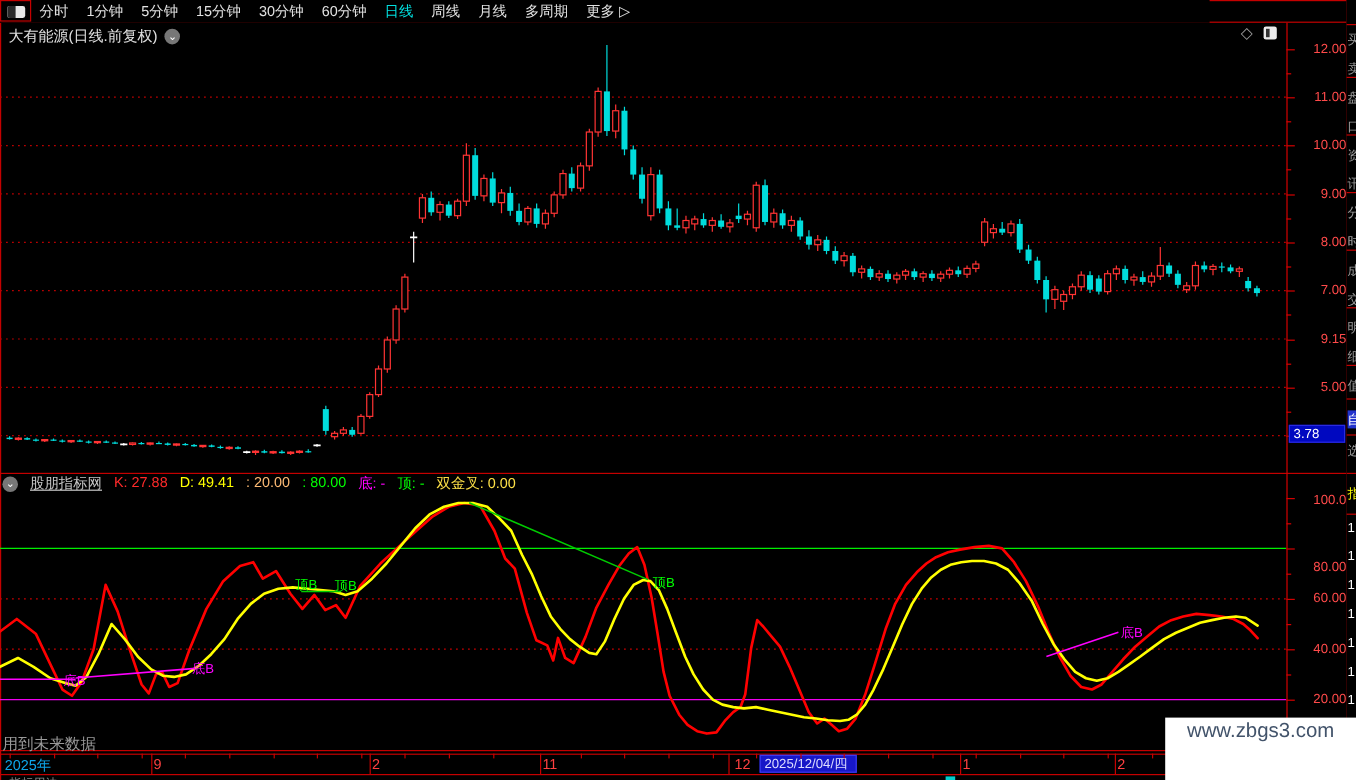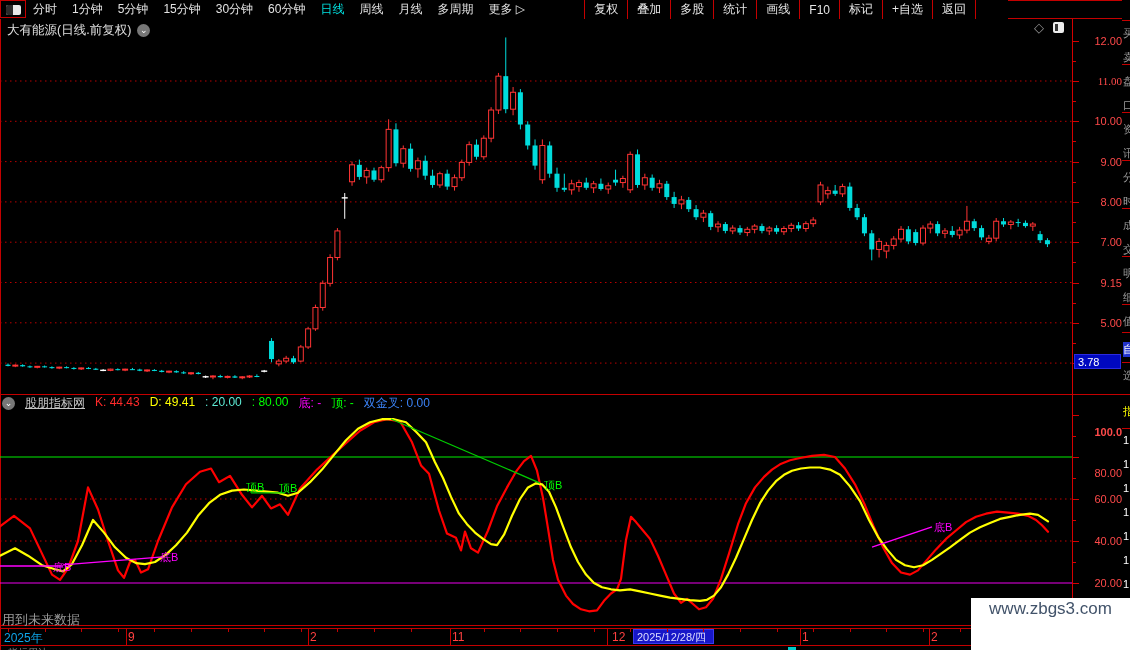--- a/index.html
+++ b/index.html
@@ -81,31 +81,20 @@
       <span class="tbi">1分钟</span>
       <span class="tbi">5分钟</span>
       <span class="tbi">15分钟</span>
       <span class="tbi">30分钟</span>
       <span class="tbi">60分钟</span>
       <span class="tbi active">日线</span>
       <span class="tbi">周线</span>
       <span class="tbi">月线</span>
       <span class="tbi">多周期</span>
       <span class="tbi">更多 ▷</span>
-    </div>
-  <div id="tb-right">
-      <span class="tbr">复权</span>
-      <span class="tbr">叠加</span>
-      <span class="tbr">多股</span>
-      <span class="tbr">统计</span>
-      <span class="tbr">画线</span>
-      <span class="tbr">F10</span>
-      <span class="tbr">标记</span>
-      <span class="tbr">+自选</span>
-      <span class="tbr">返回</span>
     </div>
 </div>
 
 <svg id="price-svg" style="left:0;top:19px;" width="1072" height="375" viewBox="0 0 1072 375">
     <line x1="0" y1="344.09999999999997" x2="1072" y2="344.09999999999997" stroke="#b80000" stroke-width="1" stroke-dasharray="1.5,3.5"></line>
     <line x1="0" y1="303.79999999999995" x2="1072" y2="303.79999999999995" stroke="#b80000" stroke-width="1" stroke-dasharray="1.5,3.5"></line>
     <line x1="0" y1="263.5" x2="1072" y2="263.5" stroke="#b80000" stroke-width="1" stroke-dasharray="1.5,3.5"></line>
     <line x1="0" y1="223.2" x2="1072" y2="223.2" stroke="#b80000" stroke-width="1" stroke-dasharray="1.5,3.5"></line>
     <line x1="0" y1="182.89999999999998" x2="1072" y2="182.89999999999998" stroke="#b80000" stroke-width="1" stroke-dasharray="1.5,3.5"></line>
     <line x1="0" y1="142.6" x2="1072" y2="142.6" stroke="#b80000" stroke-width="1" stroke-dasharray="1.5,3.5"></line>
@@ -420,41 +409,41 @@
     <div class="tick" style="left:0;top:182.89999999999998px;width:7px;"></div>
     <div class="tick" style="left:0;top:162.75px;width:4px;"></div>
     <div class="tick" style="left:0;top:142.6px;width:7px;"></div>
     <div class="tick" style="left:0;top:122.44999999999999px;width:4px;"></div>
     <div class="tick" style="left:0;top:102.3px;width:7px;"></div>
     <div class="tick" style="left:0;top:82.15px;width:4px;"></div>
     <div class="tick" style="left:0;top:62px;width:7px;"></div>
     <div class="tick" style="left:0;top:41.85px;width:4px;"></div>
     <div class="tick" style="left:0;top:21.700000000000003px;width:7px;"></div>
     <div class="axis-label" style="left:8px;top:15.700000000000003px;">12.00</div>
-    <div class="axis-label" style="left:8px;top:56px;font-family:Liberation Serif, serif;">11.00</div>
+    <div class="axis-label" style="left:8px;top:56px;">11.00</div>
     <div class="axis-label" style="left:8px;top:96.3px;">10.00</div>
     <div class="axis-label" style="left:8px;top:136.6px;">9.00</div>
     <div class="axis-label" style="left:8px;top:176.89999999999998px;">8.00</div>
     <div class="axis-label" style="left:8px;top:217.2px;">7.00</div>
     <div class="axis-label" style="left:8px;top:257.5px;">9.15</div>
     <div class="axis-label" style="left:8px;top:297.79999999999995px;">5.00</div>
     <div id="price-badge" style="top:335px;">3.78</div>
   </div>
 
 <div id="ind-header">
   <span class="circ-icon">⌄</span>
   <span class="site">股朋指标网</span>
   <span id="ind-fields" style="display:flex;gap:10px;">
-      <span style="color: rgb(255, 42, 42);">K: 44.43</span>
+      <span style="color: rgb(255, 42, 42);">K: 27.88</span>
       <span style="color: rgb(255, 255, 0);">D: 49.41</span>
-      <span style="color: #5eead4;">: 20.00</span>
+      <span style="color: #fdba74;">: 20.00</span>
       <span style="color: rgb(0, 255, 0);">: 80.00</span>
       <span style="color: rgb(255, 0, 255);">底: -</span>
       <span style="color: rgb(0, 255, 0);">顶: -</span>
-      <span style="color: #3b82f6;">双金叉: 0.00</span>
+      <span style="color: #fde047;">双金叉: 0.00</span>
     </span>
 </div>
 <svg id="ind-svg" style="left:0;top:395px;" width="1072" height="231" viewBox="0 0 1072 231">
     <line x1="0" y1="62" x2="1072" y2="62" stroke="#00ee00" stroke-width="1"></line>
     <line x1="0" y1="188" x2="1072" y2="188" stroke="#ee00ee" stroke-width="1"></line>
     <line x1="0" y1="104" x2="1072" y2="104" stroke="#c40000" stroke-width="1" stroke-dasharray="1.5,3.5"></line>
     <line x1="0" y1="146" x2="1072" y2="146" stroke="#c40000" stroke-width="1" stroke-dasharray="1.5,3.5"></line>
     <polyline points="0,131.3 14,120.8 30,133.4 42,158.6 52,179.6 60,184.8 68,173.3 78,146.0 88,92.4 98,114.5 108,146.0 118,175.4 124,182.8 130,167.0 135,164.9 141,177.5 148,174.3 158,146.0 172,112.4 186,89.3 200,76.7 211,73.5 219,87.2 230,80.9 242,99.8 252,112.4 262,100.8 271,113.4 280,109.3 288,119.8 300,93.5 317,74.6 333,59.9 347,47.3 360,35.8 374,27.3 387,24.2 400,26.3 412,47.3 421,70.4 429,78.8 439,115.5 447,138.6 456,142.8 461,155.4 465,136.6 471,153.3 478,157.6 488,135.5 497,111.3 507,92.4 516,76.7 524,66.2 531,60.9 537,75.7 543,102.9 548,133.4 553,164.9 558,184.8 566,200.6 573,209.0 581,214.3 589,216.3 597,215.3 604,205.8 611,198.5 617,194.3 621,183.8 626,144.9 631,121.8 636,127.1 643,135.5 650,143.9 658,160.7 666,179.6 674,198.5 681,207.9 687,203.8 693,209.0 699,214.3 706,212.2 713,203.8 721,183.8 729,158.6 738,129.2 746,108.2 755,92.4 764,81.9 772,74.6 780,69.3 790,65.2 800,63.0 812,60.9 824,59.9 835,62.0 845,73.5 855,89.3 865,110.3 874,132.3 883,152.3 892,168.1 901,177.5 910,179.6 918,175.4 927,164.9 936,154.4 946,143.9 956,135.5 966,127.1 976,121.8 986,118.7 997,116.6 1008,117.6 1018,118.7 1028,120.8 1036,125.0 1042,130.3 1048,136.8" fill="none" stroke="#ff0000" stroke-width="2.2" stroke-linejoin="round" stroke-linecap="round"></polyline>
     <polyline points="0,160.7 15,153.3 28,160.7 42,170.2 55,174.3 63,176.4 72,169.1 82,150.2 93,125.0 104,137.6 115,152.3 126,162.8 136,168.1 145,169.1 155,167.0 166,159.6 176,150.2 187,137.6 198,120.8 209,108.2 220,99.8 232,95.6 244,94.5 256,95.6 267,96.7 278,97.7 288,100.8 298,97.7 310,87.2 322,74.6 334,59.9 346,45.2 358,33.7 370,27.3 382,24.2 394,24.2 406,27.3 416,36.8 426,47.3 435,67.3 443,83.0 451,101.9 459,118.7 467,129.2 475,137.6 483,143.9 491,149.1 497,150.2 504,139.7 512,120.8 520,104.0 528,92.4 536,88.3 542,89.3 549,96.7 556,112.4 563,131.3 571,152.3 578,167.0 586,179.6 594,188.0 602,192.2 611,194.3 620,195.3 630,194.3 640,196.4 650,198.5 660,200.6 670,202.7 680,203.8 690,205.2 700,205.8 707,204.8 714,200.6 721,192.2 728,179.6 736,162.8 744,143.9 752,125.0 760,108.2 768,95.6 776,86.2 784,79.8 792,75.7 801,73.5 810,72.5 820,72.5 830,74.6 840,79.8 850,91.4 860,106.1 869,125.0 878,141.8 887,154.4 896,164.9 905,170.2 914,172.3 923,170.2 932,164.9 941,158.6 950,152.3 960,144.9 970,137.6 980,132.3 990,128.1 1000,123.9 1010,121.8 1020,119.8 1030,118.7 1038,119.8 1048,126.3" fill="none" stroke="#ffff00" stroke-width="2.2" stroke-linejoin="round" stroke-linecap="round"></polyline>
     <line x1="391" y1="23.99000000000001" x2="540" y2="88.03999999999999" stroke="#00cc00" stroke-width="1.3"></line>
@@ -473,31 +462,31 @@
     <div class="tick" style="left:0;top:209px;width:4px;"></div>
     <div class="tick" style="left:0;top:188px;width:7px;"></div>
     <div class="tick" style="left:0;top:167px;width:4px;"></div>
     <div class="tick" style="left:0;top:146px;width:7px;"></div>
     <div class="tick" style="left:0;top:125px;width:4px;"></div>
     <div class="tick" style="left:0;top:104px;width:7px;"></div>
     <div class="tick" style="left:0;top:83px;width:4px;"></div>
     <div class="tick" style="left:0;top:62px;width:7px;"></div>
     <div class="tick" style="left:0;top:41px;width:4px;"></div>
     <div class="tick" style="left:0;top:20px;width:7px;"></div>
-    <div class="axis-label" style="left:8px;top:31px;font-weight:bold;">100.0</div>
+    <div class="axis-label" style="left:8px;top:16px;">100.0</div>
     <div class="axis-label" style="left:8px;top:72px;">80.00</div>
     <div class="axis-label" style="left:8px;top:98px;">60.00</div>
     <div class="axis-label" style="left:8px;top:140px;">40.00</div>
     <div class="axis-label" style="left:8px;top:182px;">20.00</div>
   </div>
 <div id="footer-note">用到未来数据</div>
 
 <div id="timeline">
   <span id="year-label">2025年</span>
-  <span id="date-box" style="left: 633px; width: 81px;">2025/12/28/四</span>
+  <span id="date-box" style="left: 633px; width: 81px;">2025/12/04/四</span>
 <div class="vline" style="left: 126px; top: 2px; height: 17px;"></div>
     <div class="vline" style="left: 308px; top: 2px; height: 17px;"></div>
     <div class="vline" style="left: 450px; top: 2px; height: 17px;"></div>
     <div class="vline" style="left: 607px; top: 2px; height: 17px;"></div>
     <div class="vline" style="left: 800px; top: 2px; height: 17px;"></div>
     <div class="vline" style="left: 929px; top: 2px; height: 17px;"></div>
     <div class="vline" style="left: 8px; top: 2px; height: 4px;"></div>
     <div class="vline" style="left: 45px; top: 2px; height: 4px;"></div>
     <div class="vline" style="left: 81px; top: 2px; height: 4px;"></div>
     <div class="vline" style="left: 118px; top: 2px; height: 4px;"></div>

